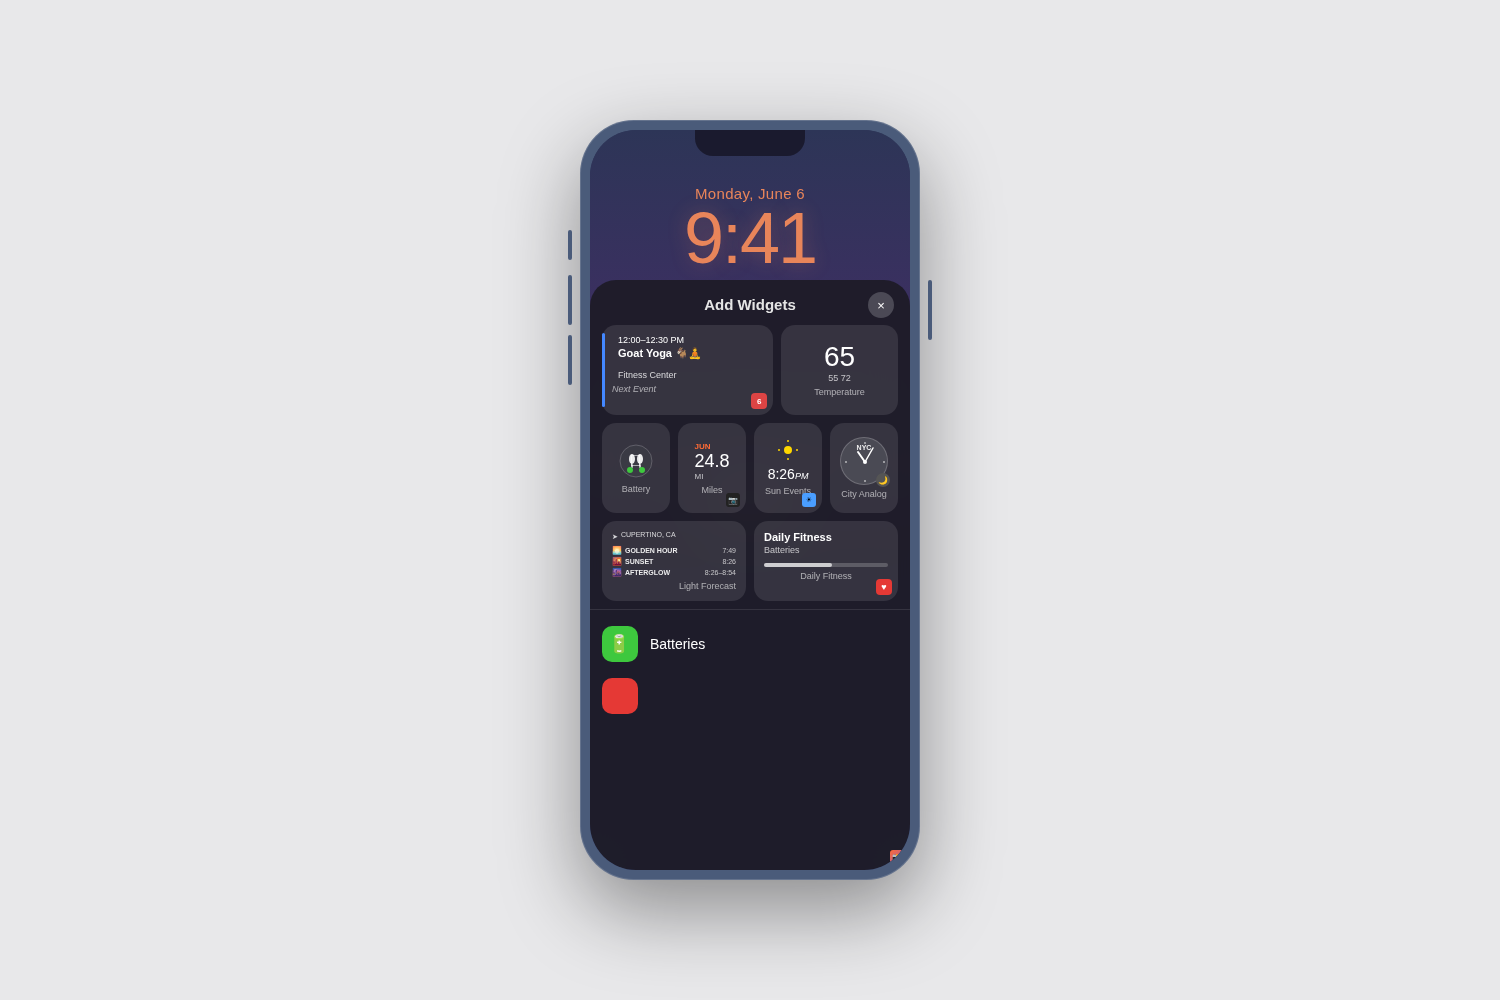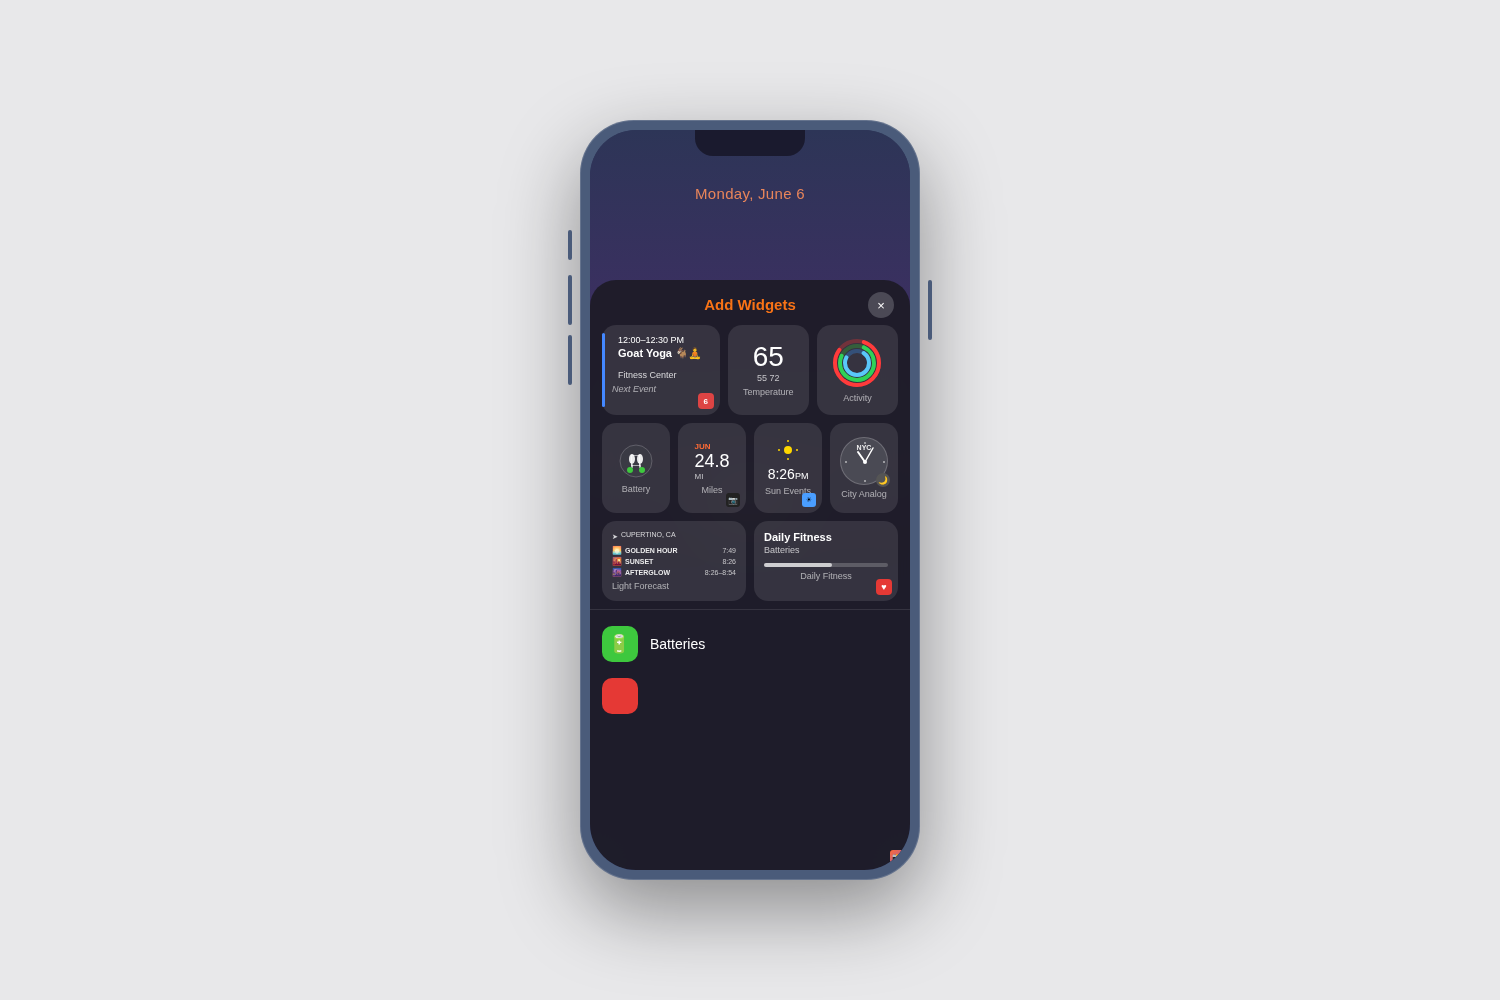--- a/index.html
+++ b/index.html
@@ -127,21 +127,21 @@
 
     .sheet-header {
       display: flex;
       align-items: center;
       justify-content: center;
       padding: 16px 16px 12px;
       position: relative;
     }
 
     .sheet-title {
-      color: #f97316;
+      color: #e5e5e5;
       font-size: 15px;
       font-weight: 600;
     }
 
     .close-btn {
       position: absolute;
       right: 16px;
       top: 12px;
       width: 26px;
       height: 26px;
@@ -329,21 +329,21 @@
 
     .forecast-time {
       color: rgba(255,255,255,0.7);
       font-size: 7px;
     }
 
     .forecast-label {
       color: rgba(255,255,255,0.6);
       font-size: 9px;
       margin-top: 4px;
-      text-align: left;
+      text-align: right;
     }
 
     .widget-daily-fitness {
       flex: 1.4;
       background: rgba(255,255,255,0.1);
       border-radius: 14px;
       padding: 10px;
       min-height: 80px;
       position: relative;
     }
@@ -451,20 +451,21 @@
 
     
     .sun-time {
       color: white;
       font-size: 14px;
       font-weight: 300;
     }
 
     .sun-ampm {
       font-size: 9px;
+      font-style: italic;
     }
 
     
     .clock-face {
       width: 48px;
       height: 48px;
       border-radius: 50%;
       background: rgba(80,80,90,0.8);
       position: relative;
       border: 1px solid rgba(255,255,255,0.2);
@@ -545,20 +546,21 @@
   <div class="phone-inner">
 
     <div class="notch"></div>
 
     <div class="lock-bg">
       <div class="hair-silhouette"></div>
     </div>
 
     <div class="date-display">
       <div class="date-text">Monday, June 6</div>
+      <div class="time-text">9:41</div>
     </div>
 
     <div class="widget-placeholder">
       <span class="plus-icon">+</span>
     </div>
 
     <div class="add-widgets-sheet">
 
       <div class="sheet-header">
         <span class="sheet-title">Add Widgets</span>
@@ -581,36 +583,20 @@
             <span style="color:white;font-size:8px;font-weight:700">6</span>
           </div>
         </div>
 
         <div class="widget-temperature">
           <div class="temp-main">65</div>
           <div class="temp-range">55  72</div>
           <div class="temp-label">Temperature</div>
         </div>
 
-        <div class="widget-activity">
-          <div class="activity-rings">
-            <svg class="rings-svg" viewBox="0 0 52 52" xmlns="http://www.w3.org/2000/svg">
-
-              <circle cx="26" cy="26" r="22" fill="none" stroke="rgba(255,50,50,0.3)" stroke-width="4"></circle>
-              <circle cx="26" cy="26" r="22" fill="none" stroke="#ff3b3b" stroke-width="4" stroke-dasharray="110 28" stroke-linecap="round" stroke-dashoffset="-7" transform="rotate(-90 26 26)"></circle>
-
-              <circle cx="26" cy="26" r="17" fill="none" stroke="rgba(50,200,50,0.3)" stroke-width="4"></circle>
-              <circle cx="26" cy="26" r="17" fill="none" stroke="#30d158" stroke-width="4" stroke-dasharray="80 27" stroke-linecap="round" stroke-dashoffset="-7" transform="rotate(-90 26 26)"></circle>
-
-              <circle cx="26" cy="26" r="12" fill="none" stroke="rgba(50,150,255,0.3)" stroke-width="4"></circle>
-              <circle cx="26" cy="26" r="12" fill="none" stroke="#5ac8fa" stroke-width="4" stroke-dasharray="55 20" stroke-linecap="round" stroke-dashoffset="-7" transform="rotate(-90 26 26)"></circle>
-            </svg>
-          </div>
-          <div class="activity-label">Activity</div>
-        </div>
       </div>
 
       <div class="widget-row">
 
         <div class="widget-small">
           <svg width="38" height="38" viewBox="0 0 38 38">
             <circle cx="19" cy="19" r="16" fill="rgba(60,60,70,0.8)"></circle>
 
             <text x="19" y="24" text-anchor="middle" fill="white" font-size="16">󰋾</text>
             <circle cx="19" cy="19" r="16" fill="none" stroke="rgba(255,255,255,0.2)" stroke-width="1"></circle>

